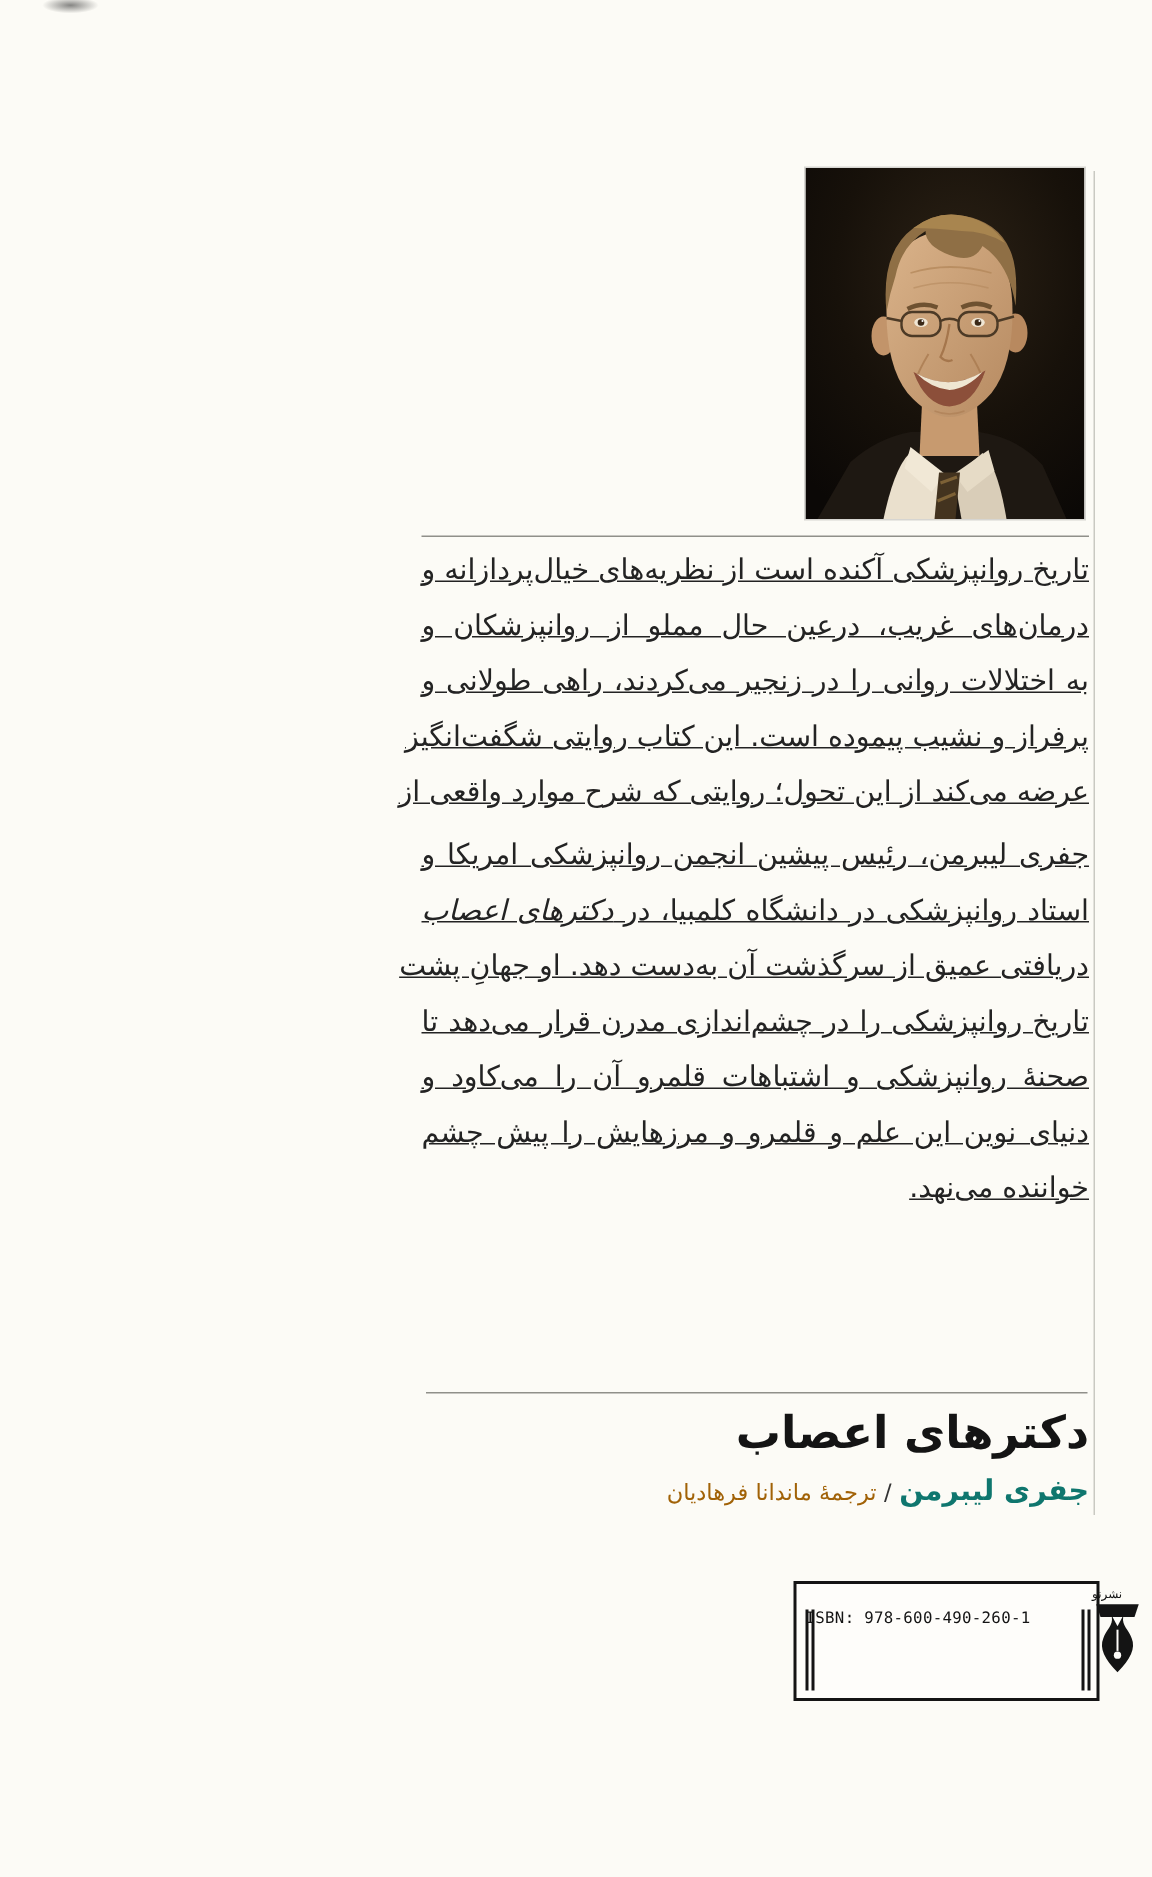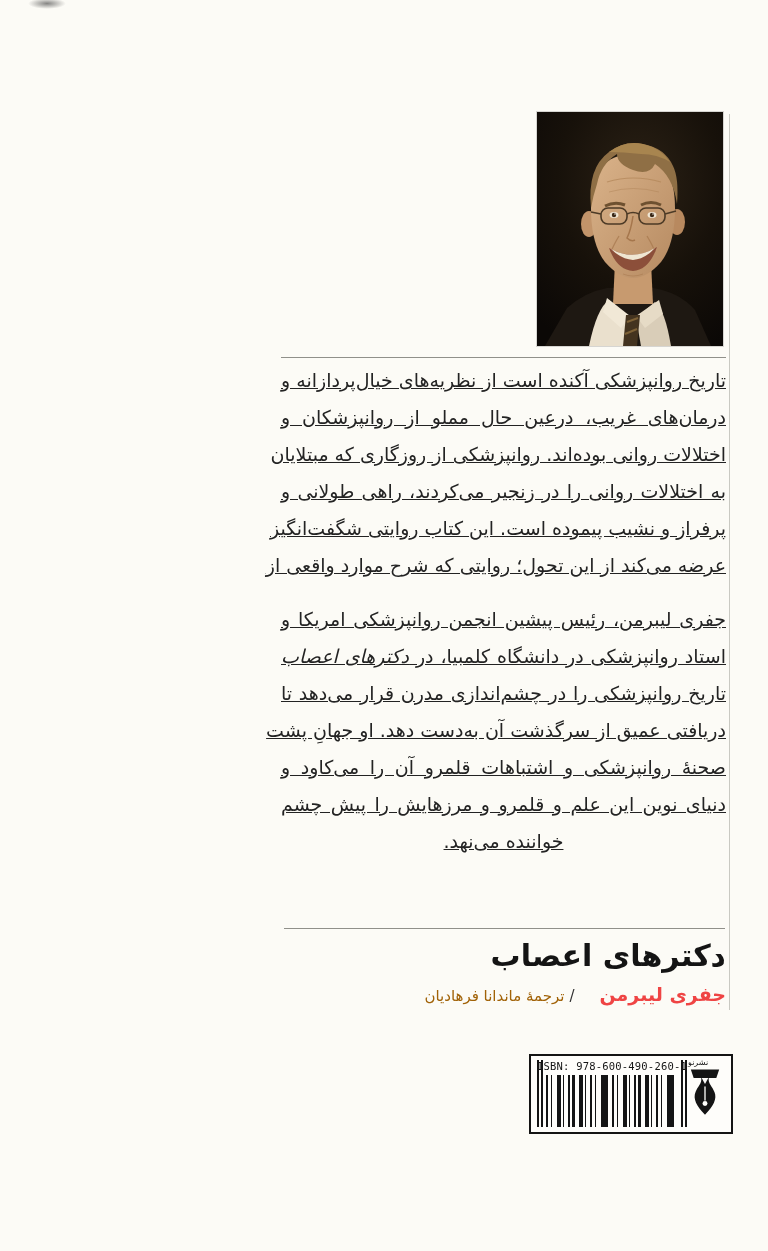--- a/index.html
+++ b/index.html
@@ -30,47 +30,47 @@
   .rule-bottom{left:284px;top:928px;width:441px;}
 
   .synopsis{
     position:absolute;left:281px;top:362px;width:445px;
     direction:rtl;
     font-size:19px;
     color:#232323;
     text-decoration:underline;
   }
   .jline{line-height:37px;text-align:justify;text-align-last:justify;white-space:nowrap;}
-  .rline{line-height:37px;text-align:center;}
-  .p2-start{margin-top:17px;}
+  .rline{line-height:37px;text-align:right;}
+  .p2-start{margin-top:5px;}
   .book-title-inline{font-style:italic;}
 
   .title-block{
     position:absolute;right:42px;top:934px;
     direction:rtl;text-align:right;
   }
   .book-title{
     margin:0;font-size:30px;font-weight:bold;color:#141414;line-height:44px;
     letter-spacing:-0.5px;
   }
   .byline{margin-top:4px;font-size:15px;color:#2a2a2a;line-height:24px;}
-  .author-name{font-weight:bold;font-size:19px;color:#ef4444;margin-left:20px;}
+  .author-name{font-weight:bold;font-size:19px;color:#0f766e;}
   .byline-sep{padding:0 5px;color:#333;}
   .translator{font-size:15px;color:#a16207;}
 
   .barcode-box{
     position:absolute;left:529px;top:1054px;width:204px;height:80px;
     border:2px solid #141414;background:#fefdfa;
     box-sizing:border-box;
     display:flex;flex-direction:row;
   }
   .barcode{
     flex:1;position:relative;
-    margin:4px 1px 5px 6px;
-    display:flex;flex-direction:column;
+    margin:17px 1px 5px 6px;
+    display:flex;flex-direction:row;gap:22px;
   }
   .barcode::before{
     content:"";position:absolute;left:0;top:0;bottom:0;width:2px;background:#141414;
     box-shadow:4px 0 0 0 #141414;
   }
   .barcode::after{
     content:"";position:absolute;right:0;top:0;bottom:0;width:2px;background:#141414;
     box-shadow:-4px 0 0 0 #141414;
   }
   .isbn-label{
@@ -155,29 +155,28 @@
       <path d="M86 162 Q96 166 106 162" stroke="#a5764c" stroke-width="1" fill="none" opacity="0.5"></path>
     </svg>
   </div>
 
   <div class="spine-line"></div>
   <div class="rule rule-top"></div>
 
   <div class="synopsis">
     <div class="jline">تاریخ روانپزشکی آکنده است از نظریه‌های خیال‌پردازانه و</div>
     <div class="jline">درمان‌های غریب، درعین حال مملو از روانپزشکان و</div>
-    <div class="jline">اختلالات روانی بوده‌اند. روانپزشکی از روزگاری که مبتلایان</div>
     <div class="jline">به اختلالات روانی را در زنجیر می‌کردند، راهی طولانی و</div>
     <div class="jline">پرفراز و نشیب پیموده است. این کتاب روایتی شگفت‌انگیز</div>
     <div class="jline">عرضه می‌کند از این تحول؛ روایتی که شرح موارد واقعی از</div>
 
     <div class="jline p2-start">جفری لیبرمن، رئیس پیشین انجمن روانپزشکی امریکا و</div>
     <div class="jline"><span>استاد روانپزشکی در دانشگاه کلمبیا، در </span><span class="book-title-inline">دکترهای اعصاب</span></div>
+    <div class="jline">دریافتی عمیق از سرگذشت آن به‌دست دهد. او جهانِ پشت</div>
     <div class="jline">تاریخ روانپزشکی را در چشم‌اندازی مدرن قرار می‌دهد تا</div>
-    <div class="jline">دریافتی عمیق از سرگذشت آن به‌دست دهد. او جهانِ پشت</div>
     <div class="jline">صحنهٔ روانپزشکی و اشتباهات قلمرو آن را می‌کاود و</div>
     <div class="jline">دنیای نوین این علم و قلمرو و مرزهایش را پیش چشم</div>
     <div class="rline">خواننده می‌نهد.</div>
   </div>
 
   <div class="rule rule-bottom"></div>
 
   <div class="title-block">
     <h1 class="book-title">دکترهای اعصاب</h1>
     <div class="byline">

